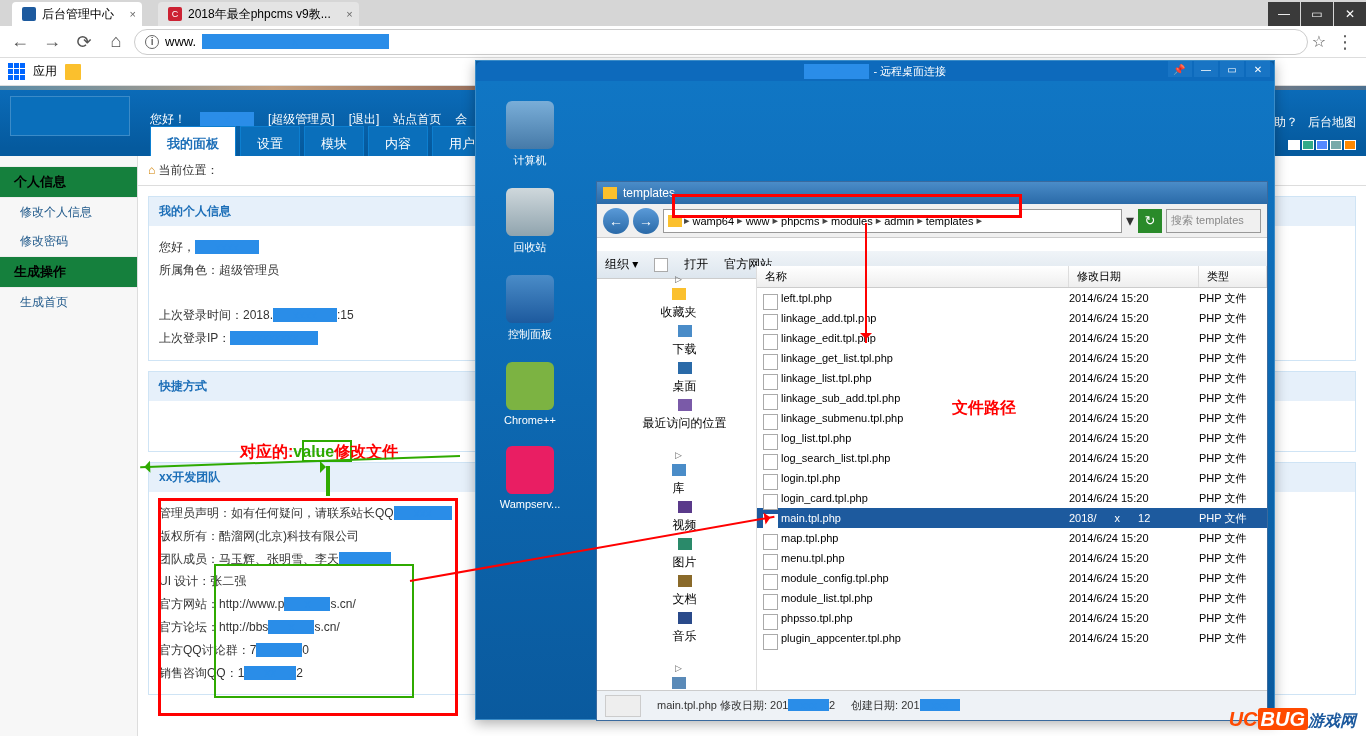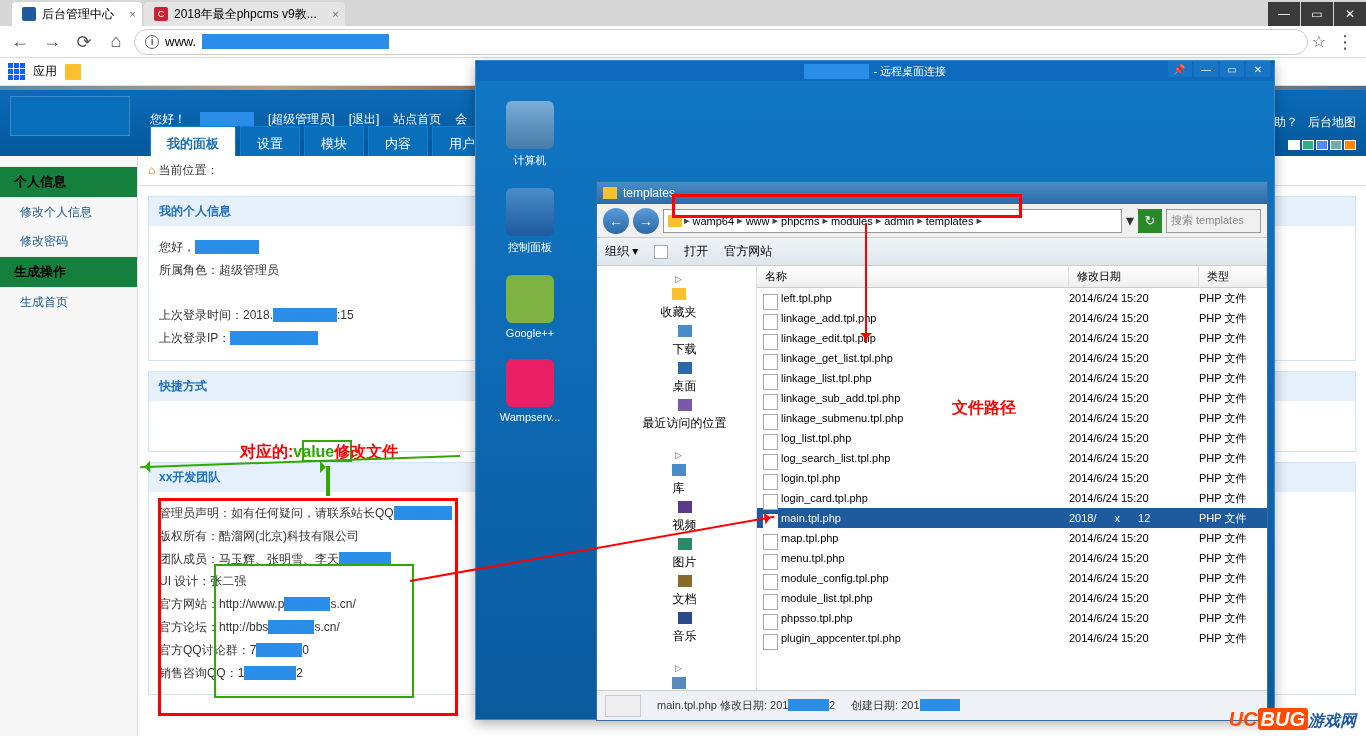--- a/index.html
+++ b/index.html
@@ -1,21 +1,21 @@
 <!DOCTYPE html>
 <html><head>
 <meta charset="utf-8">
 <style>
 * { box-sizing: border-box; margin: 0; padding: 0; font-family: "Microsoft YaHei", Arial, sans-serif; }
 body { width: 1366px; height: 736px; background: linear-gradient(90deg,#5a8ca8 0%,#c4a080 20%,#8a6050 40%,#d4b090 60%,#b89078 80%,#4a7090 100%); position: relative; overflow: hidden; }
 
 
 .browser { position: absolute; top: 0; left: 0; right: 0; background: #fff; }
 .tabs-bar { height: 26px; background: #d6d6d6; display: flex; align-items: flex-end; padding-left: 12px; }
-.tab { height: 24px; padding: 4px 28px 4px 10px; background: #fff; font-size: 12px; margin-right: 2px; border-radius: 4px 4px 0 0; display: flex; align-items: center; gap: 6px; position: relative; }
+.tab { height: 24px; padding: 4px 28px 4px 10px; background: #fff; font-size: 12px; margin-right: 16px; border-radius: 4px 4px 0 0; display: flex; align-items: center; gap: 6px; position: relative; }
 .tab.inactive { background: #e4e4e4; }
 .tab .favicon { width: 14px; height: 14px; background: #c23; border-radius: 2px; font-size: 9px; color:#fff; display:flex; align-items:center; justify-content:center; }
 .tab-close { position:absolute; right:6px; font-size:11px; color:#666; }
 .win-btns { margin-left:auto; display:flex; }
 .win-btn { width:32px; height:24px; background:#3a3a3a; color:#fff; font-size:12px; display:flex; align-items:center; justify-content:center; margin-left:1px; }
 .addr-bar { height: 32px; display:flex; align-items:center; padding: 0 6px; gap: 4px; border-bottom: 1px solid #ddd; }
 .nav-btn { width:28px; height:28px; display:flex; align-items:center; justify-content:center; font-size:18px; color:#555; }
 .addr { flex:1; height:26px; border:1px solid #ccc; border-radius:14px; padding:0 10px; font-size:13px; display:flex; align-items:center; gap:6px; }
 .addr .info-icon { width:14px; height:14px; border:1px solid #666; border-radius:50%; font-size:10px; display:flex; align-items:center; justify-content:center; }
 .star { font-size:16px; color:#555; }
@@ -74,21 +74,21 @@
 .explorer { position:absolute; left:120px; top:100px; width:672px; height:540px; background:#fff; border:1px solid #3a6a9e; }
 .exp-title { height:22px; background:linear-gradient(#4a8cc8,#2a6aa8); color:#fff; font-size:12px; padding:2px 6px; display:flex; align-items:center; gap:6px; }
 .exp-title .folder-ico { width:14px; height:12px; background:#fbc02d; }
 .exp-nav { height:34px; background:#f0f0f0; border-bottom:1px solid #ccc; display:flex; align-items:center; padding:0 6px; gap:4px; }
 .nav-arrow { width:26px; height:26px; background:linear-gradient(#5a9ad8,#2a6aa8); border-radius:50%; color:#fff; display:flex; align-items:center; justify-content:center; font-size:14px; }
 .breadcrumb { flex:1; height:24px; border:1px solid #999; background:#fff; display:flex; align-items:center; font-size:11px; font-family:"SimSun",monospace; padding:0 4px; }
 .bc-seg { padding:0 3px; color:#000; }
 .bc-sep { color:#444; }
 .refresh { width:24px; height:24px; background:#2a8a2a; color:#fff; display:flex; align-items:center; justify-content:center; font-size:13px; }
 .search-box { width:95px; height:24px; border:1px solid #999; font-size:11px; padding:0 4px; color:#888; display:flex; align-items:center; }
-.exp-toolbar { height:28px; background:linear-gradient(#f0f4f8,#dde6ee); border-bottom:1px solid #ccc; display:flex; align-items:center; font-size:12px; padding:0 8px; gap:16px; }
+.exp-toolbar { height:28px; background:linear-gradient(#f0f4f8,#dde6ee); border-bottom:1px solid #ccc; display:flex; align-items:center; font-size:12px; padding:0 8px; gap:16px;margin-top:13px; }
 .exp-body { position:absolute; top:84px; left:0; right:0; bottom:30px; display:flex; }
 .exp-tree { width:160px; border-right:1px solid #ddd; padding:6px 4px; font-size:12px; overflow:hidden; }
 .tree-item { padding:2px 4px 2px 20px; display:flex; align-items:center; gap:4px;flex-direction:column; }
 .tree-hdr { font-weight:normal; padding-left:8px; }
 .tree-hdr::before { content:"▷ "; color:#666; font-size:9px; }
 .tri-ico { width:14px; height:12px; display:inline-block; }
 .ico-fav { background:#fbc02d; }
 .ico-dl { background:#4a8cc8; }
 .ico-desk { background:#2a6aa8; }
 .ico-recent { background:#7a5aa8; }
@@ -262,22 +262,23 @@
     <div class="rdp-btns">
       <div class="rdp-btn">📌</div>
       <div class="rdp-btn">—</div>
       <div class="rdp-btn">▭</div>
       <div class="rdp-btn">✕</div>
     </div>
   </div>
   <div class="rdp-body">
     <div class="desk-icons">
       <div class="dico"><div class="di-img di-computer"></div><span>计算机</span></div>
+      <div class="dico"><div class="di-img di-recycle"></div><span>回收站</span></div>
       <div class="dico"><div class="di-img di-ctrl"></div><span>控制面板</span></div>
-      <div class="dico"><div class="di-img di-npp"></div><span>Google++</span></div>
+      <div class="dico"><div class="di-img di-npp"></div><span>Chrome++</span></div>
       <div class="dico"><div class="di-img di-wamp"></div><span>Wampserv...</span></div>
     </div>
 
     <div class="explorer">
       <div class="exp-title">
         <span class="folder-ico"></span>
         <span>templates</span>
       </div>
       <div class="exp-nav">
         <div class="nav-arrow">←</div>

